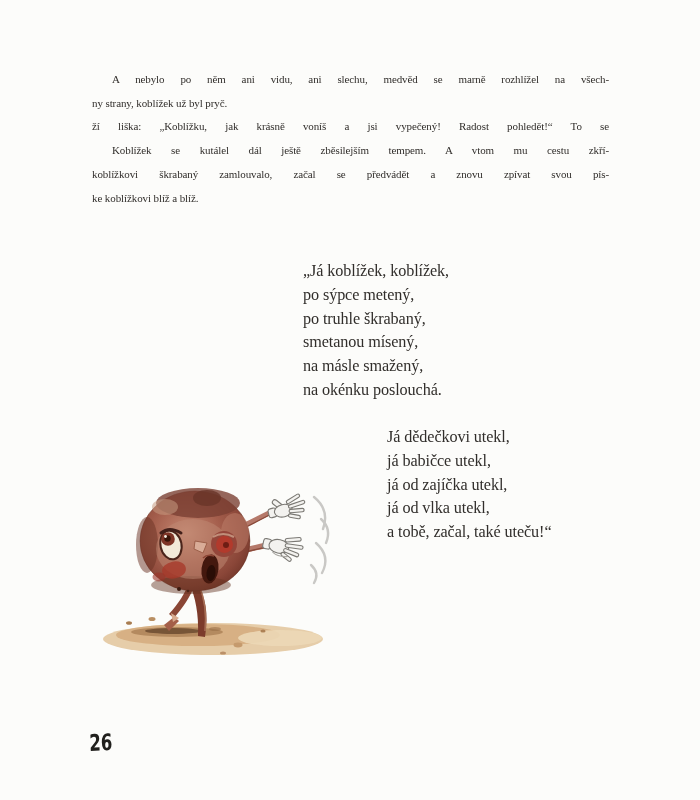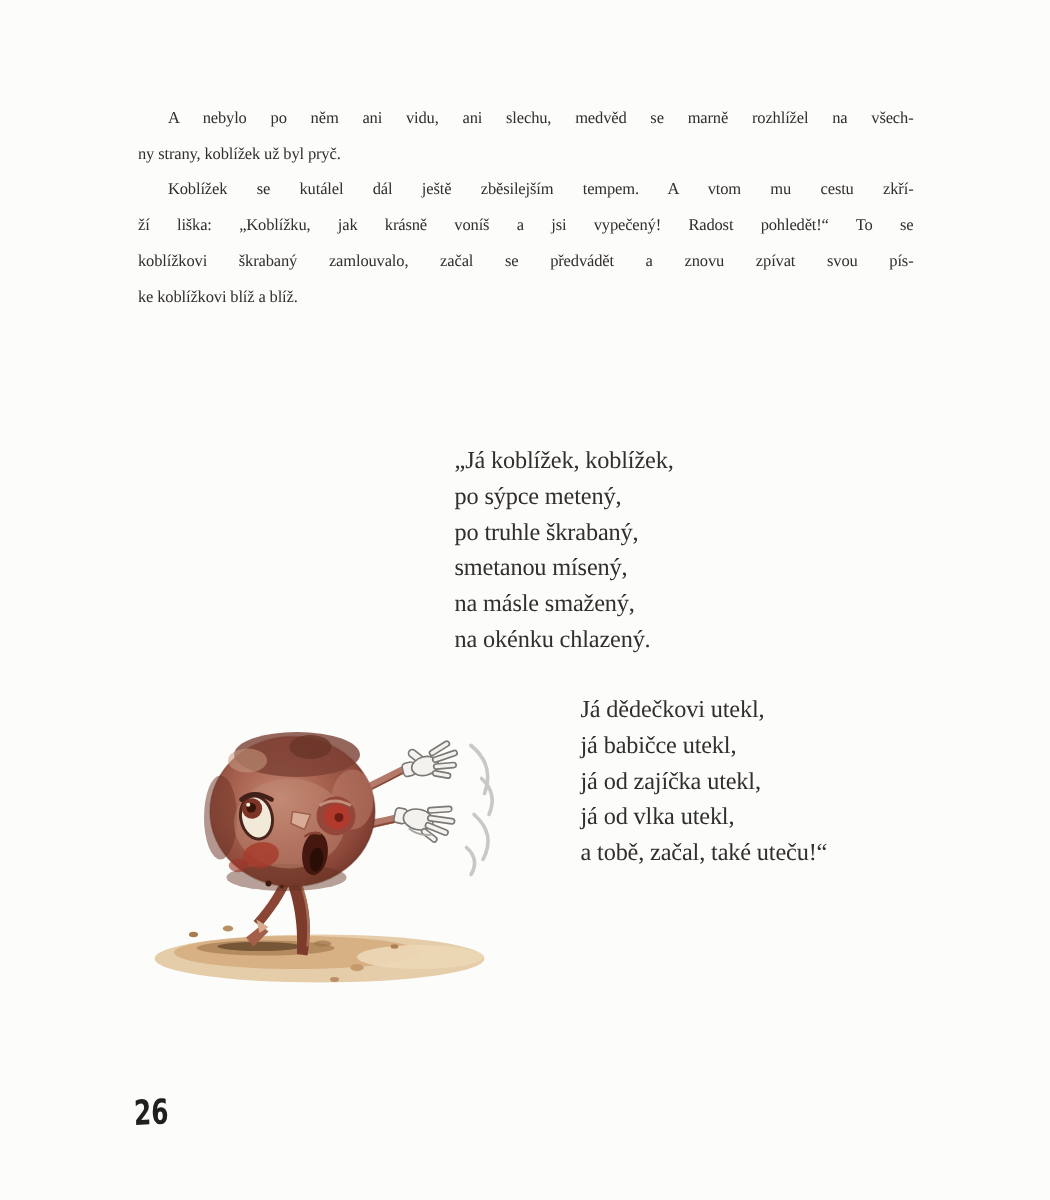--- a/index.html
+++ b/index.html
@@ -30,21 +30,20 @@
     white-space: normal;
   }
   .pline.indent { text-indent: 20px; }
   .pline.end { text-align-last: left; }
   
   .verse {
     position: absolute;
     font-size: 16.2px;
     line-height: 23.8px;
     letter-spacing: -0.1px;
-    margin-top: 36px;
   }
   .verse-1 { left: 303px; top: 260px; }
   .verse-2 { left: 387px; top: 426px; }
   
   .illustration {
     position: absolute;
     left: 95px; top: 473px;
     width: 245px; height: 196px;
     margin: 0;
   }
@@ -62,33 +61,33 @@
   }
 </style>
 </head>
 <body>
 
 <div class="page">
 
   <section class="body-text">
     <div class="pline indent">A nebylo po něm ani vidu, ani slechu, medvěd se marně rozhlížel na všech-</div>
     <div class="pline end">ny strany, koblížek už byl pryč.</div>
+    <div class="pline">ží liška: „Koblížku, jak krásně voníš a jsi vypečený! Radost pohledět!“ To se</div>
     <div class="pline indent">Koblížek se kutálel dál ještě zběsilejším tempem. A vtom mu cestu zkří-</div>
-    <div class="pline">ží liška: „Koblížku, jak krásně voníš a jsi vypečený! Radost pohledět!“ To se</div>
     <div class="pline">koblížkovi škrabaný zamlouvalo, začal se předvádět a znovu zpívat svou pís-</div>
     <div class="pline end">ke koblížkovi blíž a blíž.</div>
   </section>
 
   <section class="verse verse-1">
     <div>„Já koblížek, koblížek,</div>
     <div>po sýpce metený,</div>
     <div>po truhle škrabaný,</div>
     <div>smetanou mísený,</div>
     <div>na másle smažený,</div>
-    <div>na okénku chlazený.</div>
+    <div>na okénku poslouchá.</div>
   </section>
 
   <section class="verse verse-2">
     <div>Já dědečkovi utekl,</div>
     <div>já babičce utekl,</div>
     <div>já od zajíčka utekl,</div>
     <div>já od vlka utekl,</div>
     <div>a tobě, začal, také uteču!“</div>
   </section>
 

